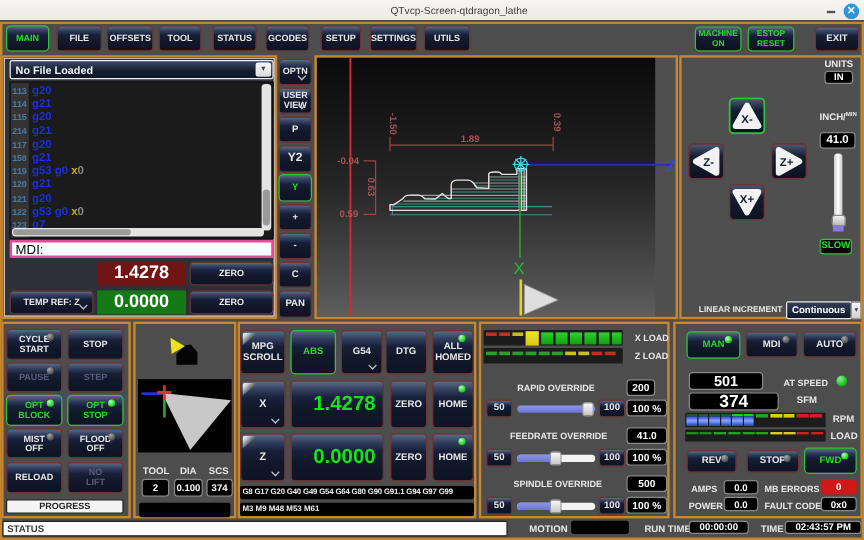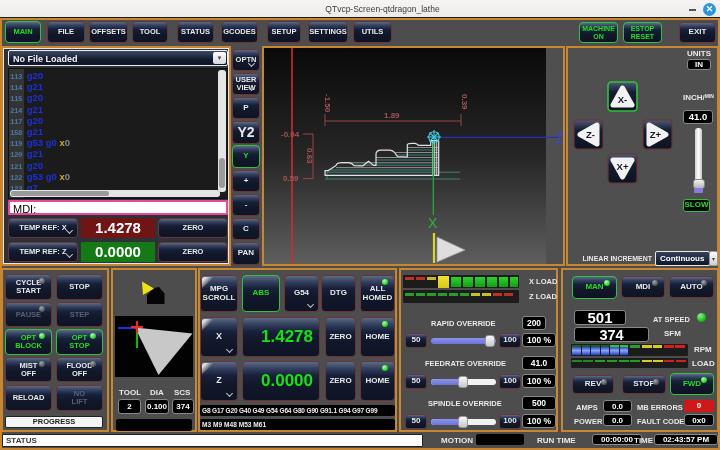--- a/index.html
+++ b/index.html
@@ -71,33 +71,32 @@
 
     <div class="abs" style="left:1px;bottom:1px;width:210px;height:7px;background:#e4e4e4;border-radius:3px;">
       <div class="abs" style="left:1px;top:1px;width:98px;height:5px;background:#9a9a9a;border-radius:2px;"></div>
     </div>
   </div>
 
   <div class="abs" style="left:5px;top:152px;width:220px;height:15px;background:#fff;border:2px solid #ec4899;border-radius:1px;">
     <div class="abs" style="left:3px;top:1px;font-size:11px;color:#000;">MDI:</div>
   </div>
 
-  <div class="btn" style="left:5px;top:170px;width:70px;height:20px;font-size:7.5px;">TEMP REF: X<span class="caret"></span></div>
   <div class="abs" style="left:78px;top:170px;width:74px;height:20px;background:#701414;color:#fff;font-size:15px;font-weight:bold;text-align:center;line-height:20px;">1.4278</div>
   <div class="btn" style="left:155px;top:170px;width:70px;height:20px;font-size:7.5px;">ZERO</div>
 
   <div class="btn" style="left:5px;top:194px;width:70px;height:20px;font-size:7.5px;">TEMP REF: Z<span class="caret"></span></div>
   <div class="abs" style="left:78px;top:194px;width:74px;height:20px;background:#157a15;color:#fff;font-size:15px;font-weight:bold;text-align:center;line-height:20px;">0.0000</div>
   <div class="btn" style="left:155px;top:194px;width:70px;height:20px;font-size:7.5px;">ZERO</div>
 </div>
 
 <div class="btn" style="left:232px;top:48.5px;width:28px;height:22.5px;font-size:7.5px;">OPTN<span class="caret"></span></div>
 <div class="btn" style="left:232px;top:72.7px;width:28px;height:22.5px;font-size:7.5px;">USER<br>VIEW<span class="caret"></span></div>
 <div class="btn" style="left:232px;top:96.9px;width:28px;height:22.5px;font-size:8px;">P</div>
-<div class="btn" style="left:232px;top:121.1px;width:28px;height:22.5px;font-size:14px;">Y2</div>
+<div class="btn" style="left:232px;top:121.1px;width:28px;height:22.5px;font-size:10px;">Y2</div>
 <div class="btn on" style="left:232px;top:145.3px;width:28px;height:22.5px;font-size:8px;">Y</div>
 <div class="btn" style="left:232px;top:169.5px;width:28px;height:22.5px;font-size:8px;">+</div>
 <div class="btn" style="left:232px;top:193.7px;width:28px;height:22.5px;font-size:8px;">-</div>
 <div class="btn" style="left:232px;top:217.9px;width:28px;height:22.5px;font-size:8px;">C</div>
 <div class="btn" style="left:232px;top:242.1px;width:28px;height:22.5px;font-size:8px;">PAN</div>
 
 <div class="panel" style="left:262px;top:46px;width:303px;height:220px;background:#4f4f4f;">
 <svg width="299" height="216" style="position:absolute;left:0;top:0;">
   <defs>
     <linearGradient id="bgg" x1="0" y1="0" x2="0" y2="1">
@@ -321,21 +320,21 @@
   <div class="abs" style="left:30px;top:149px;width:32px;height:6px;border-radius:3px;background:linear-gradient(180deg,#8c94e8,#6a74d8);"></div>
   <div class="abs" style="left:57px;top:146px;width:10px;height:12px;background:linear-gradient(180deg,#f8f8f8,#c8c8c8);border:1px solid #999;border-radius:3px;"></div>
   <div class="btn" style="left:98px;top:144px;width:22px;height:15px;font-size:8px;border-radius:3px;">100</div>
   <div class="bb" style="left:121px;top:144px;width:34px;height:14px;font-size:8.5px;">100 %</div>
 </div>
 <div class="panel" style="left:561px;top:268px;width:158px;height:164px;background:#4d4d4d;">
   <div class="btn on" style="left:9px;top:6px;width:45px;height:23px;font-size:8px;">MAN<i class="led g"></i></div>
   <div class="btn" style="left:58px;top:6px;width:44px;height:22px;font-size:8px;">MDI<i class="led"></i></div>
   <div class="btn" style="left:106px;top:6px;width:45px;height:22px;font-size:8px;">AUTO<i class="led"></i></div>
 
-  <div class="bb" style="left:11px;top:40px;width:52px;height:15px;font-size:15px;text-align:center;">501</div>
+  <div class="bb" style="left:11px;top:40px;width:62px;height:15px;font-size:12px;text-align:center;">501</div>
   <div class="lab" style="left:90px;top:44.5px;font-size:7.5px;">AT SPEED</div>
   <div class="abs" style="left:134px;top:43px;width:9px;height:9px;border-radius:50%;background:radial-gradient(circle at 35% 30%,#8cf08c,#1fc01f 60%,#0d8a0d);"></div>
   <div class="bb" style="left:11px;top:57px;width:75px;height:15px;font-size:14.5px;">374</div>
   <div class="lab" style="left:101px;top:59px;font-size:8px;">SFM</div>
 
   <div class="abs" style="left:8px;top:74px;width:117px;height:12px;background:#1c1c1c;border-radius:1px;" id="rpmbar">
         <div class="abs" style="left:1.0px;top:1px;width:8.6px;height:2.2px;background:#156515;"></div>
         <div class="abs" style="left:1.0px;top:3.2px;width:8.6px;height:8px;background:linear-gradient(180deg,#2a48cc,#8aa5f8 45%,#2a48cc 95%);"></div>
         <div class="abs" style="left:10.5px;top:1px;width:8.6px;height:2.2px;background:#156515;"></div>
         <div class="abs" style="left:10.5px;top:3.2px;width:8.6px;height:8px;background:linear-gradient(180deg,#2a48cc,#8aa5f8 45%,#2a48cc 95%);"></div>
@@ -382,16 +381,16 @@
   <div class="lab" style="left:74px;top:146.5px;font-size:7.5px;">FAULT CODE</div>
   <div class="bb" style="left:121px;top:144px;width:30px;height:12px;font-size:8px;">0x0</div>
 </div>
 
 <div class="abs" style="left:2px;top:434px;width:421px;height:13px;background:#fdfdfd;border:1px solid #222;border-radius:1px;">
   <div class="abs" style="left:3px;top:1px;font-size:8px;font-weight:bold;color:#3a3a3a;">STATUS</div>
 </div>
 <div class="lab" style="left:441px;top:436px;font-size:8px;">MOTION</div>
 <div class="abs" style="left:476px;top:434px;width:48px;height:11px;background:#020202;border-radius:2px;"></div>
 <div class="lab" style="left:537px;top:436px;font-size:8px;">RUN TIME</div>
-<div class="bb" style="left:574px;top:434px;width:50px;height:11px;font-size:8px;margin-left:18px;">00:00:00</div>
+<div class="bb" style="left:574px;top:434px;width:50px;height:11px;font-size:8px;">00:00:00</div>
 <div class="lab" style="left:634px;top:436px;font-size:8px;">TIME</div>
 <div class="bb" style="left:654px;top:434px;width:64px;height:11px;font-size:8px;">02:43:57 PM</div>
 
 </div>
 </body></html>

